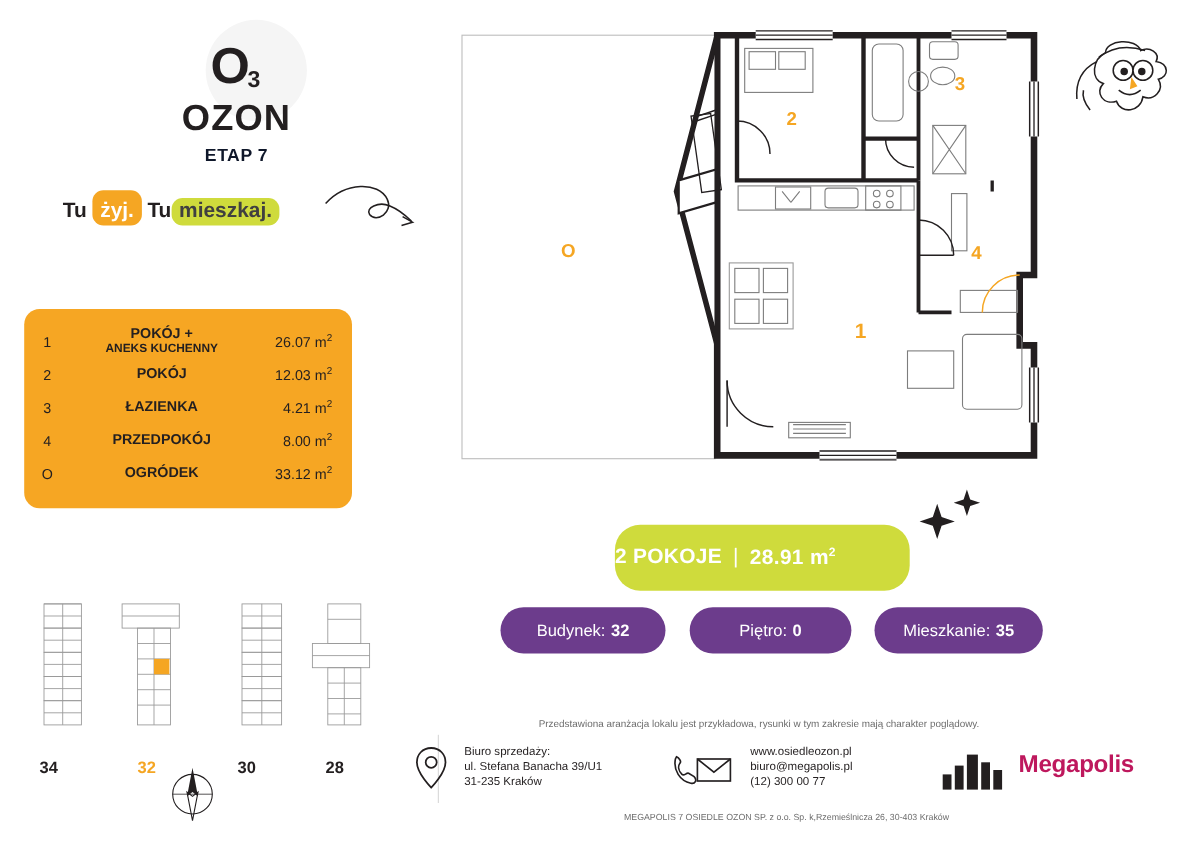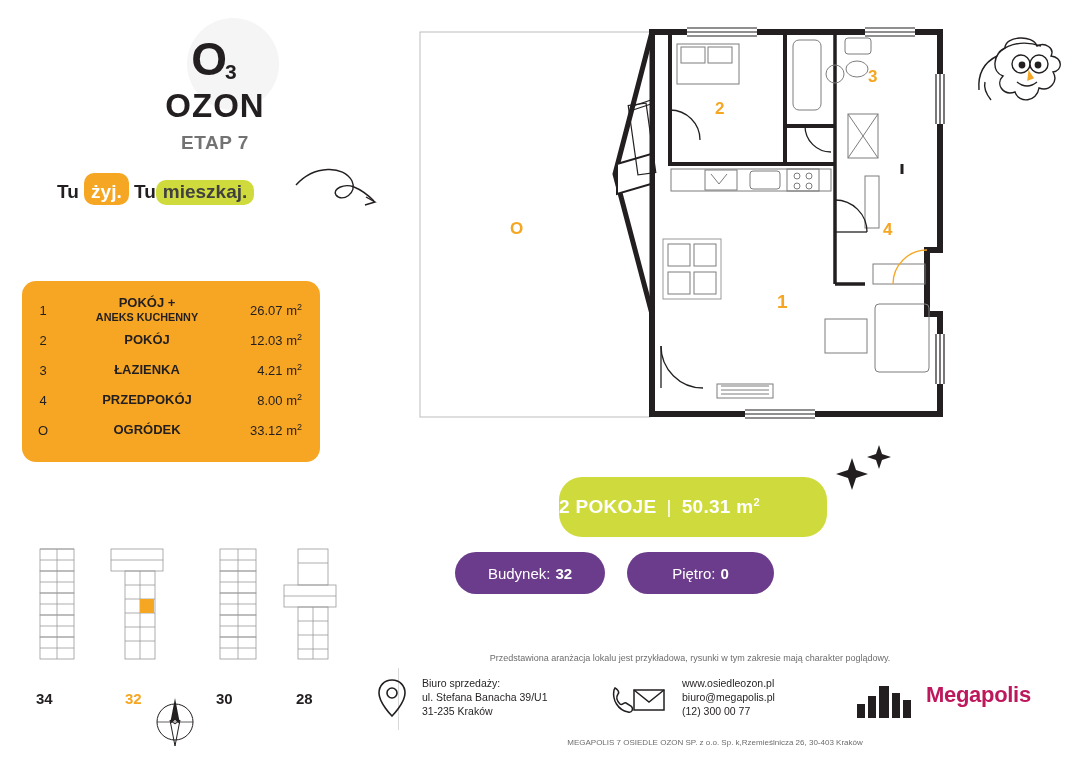--- a/index.html
+++ b/index.html
@@ -28,21 +28,21 @@
   .logo-o3 {
     font-size:46px; font-weight:700; letter-spacing:0px;
     line-height:46px; padding-top:14px;
   }
   .logo-o3 sub { font-size:21px; font-weight:700; vertical-align:baseline; position:relative; top:4px; left:-2px;}
   .logo-ozon {
     font-size:33px; font-weight:700; letter-spacing:1px; line-height:34px;
     margin-top:-2px;
   }
   .logo-etap {
-    color:#737373; font-size:19px; font-weight:700; letter-spacing:0.5px;
+    color:#0f172a; font-size:16px; font-weight:700; letter-spacing:0.5px;
     margin-top:9px;
   }
 
   
   .tagline {
     position:absolute; left:57px; top:173px;
     font-size:19px; font-weight:700; white-space:nowrap;
   }
   .tagline .hl-orange {
     background:#f5a623; color:#fff; border-radius:10px;
@@ -319,30 +319,34 @@
   </svg>
 
   <svg class="sparkles" viewBox="0 0 70 60">
     <path d="M20 30 L24 18 L28 30 L40 34 L28 38 L24 50 L20 38 L8 34 Z" fill="#231f20"></path>
     <path d="M48 14 L51 5 L54 14 L63 17 L54 20 L51 29 L48 20 L39 17 Z" fill="#231f20"></path>
   </svg>
 
   <div class="pill-rooms">
     <span>2 POKOJE</span>
     <span class="pill-sep">|</span>
-    <span><span>50.31 m</span><sup>2</sup></span>
+    <span><span>28.91 m</span><sup>2</sup></span>
   </div>
 
   <div class="pill pill-building">
     <span>Budynek:</span>
     <b>32</b>
   </div>
   <div class="pill pill-floor">
     <span>Piętro:</span>
     <b>0</b>
+  </div>
+  <div class="pill pill-flat">
+    <span>Mieszkanie:</span>
+    <b>35</b>
   </div>
 
   <div class="keyplans">
     <svg class="kp" style="left:10px; top:0px;" width="60" height="120" viewBox="0 0 60 120">
       <g stroke="#9a9a9a" stroke-width="0.8" fill="none">
         <rect x="12" y="4" width="34" height="22"></rect>
           <rect x="12" y="26" width="34" height="22"></rect>
         <rect x="12" y="48" width="34" height="22"></rect>
           <rect x="12" y="70" width="34" height="22"></rect>
         <rect x="12" y="92" width="34" height="22"></rect>

